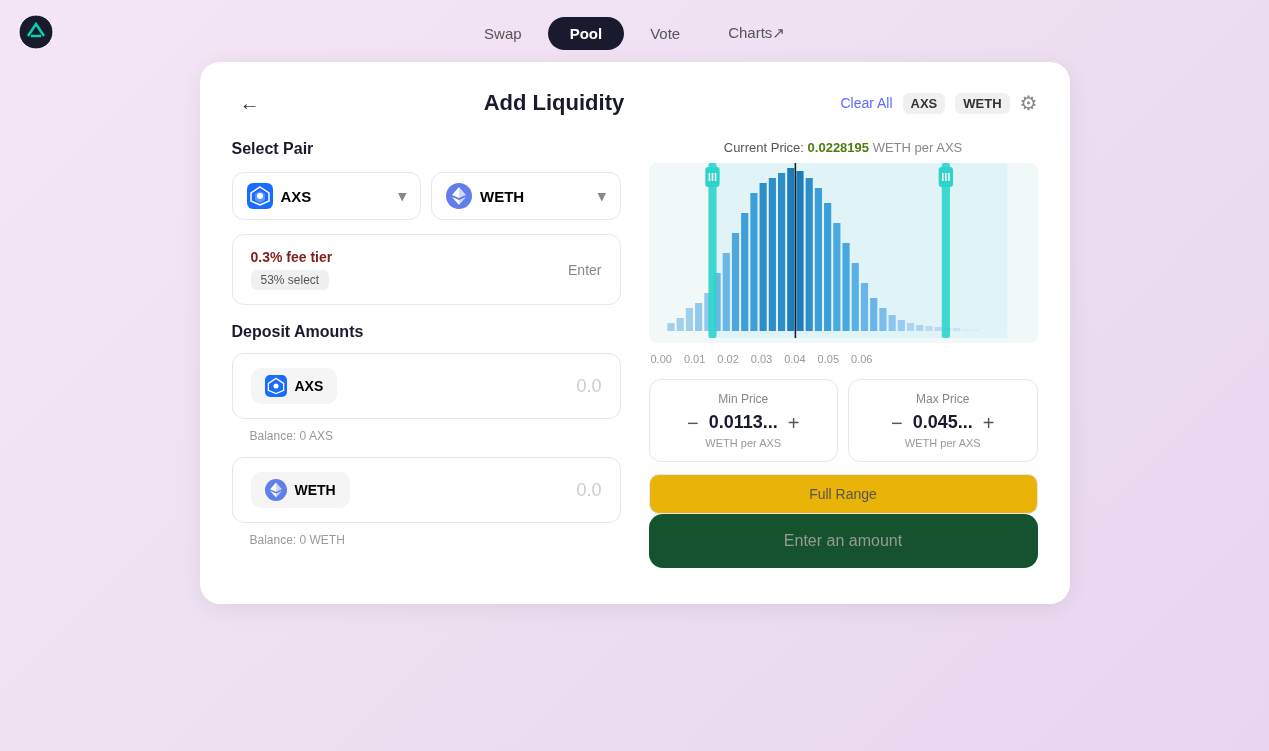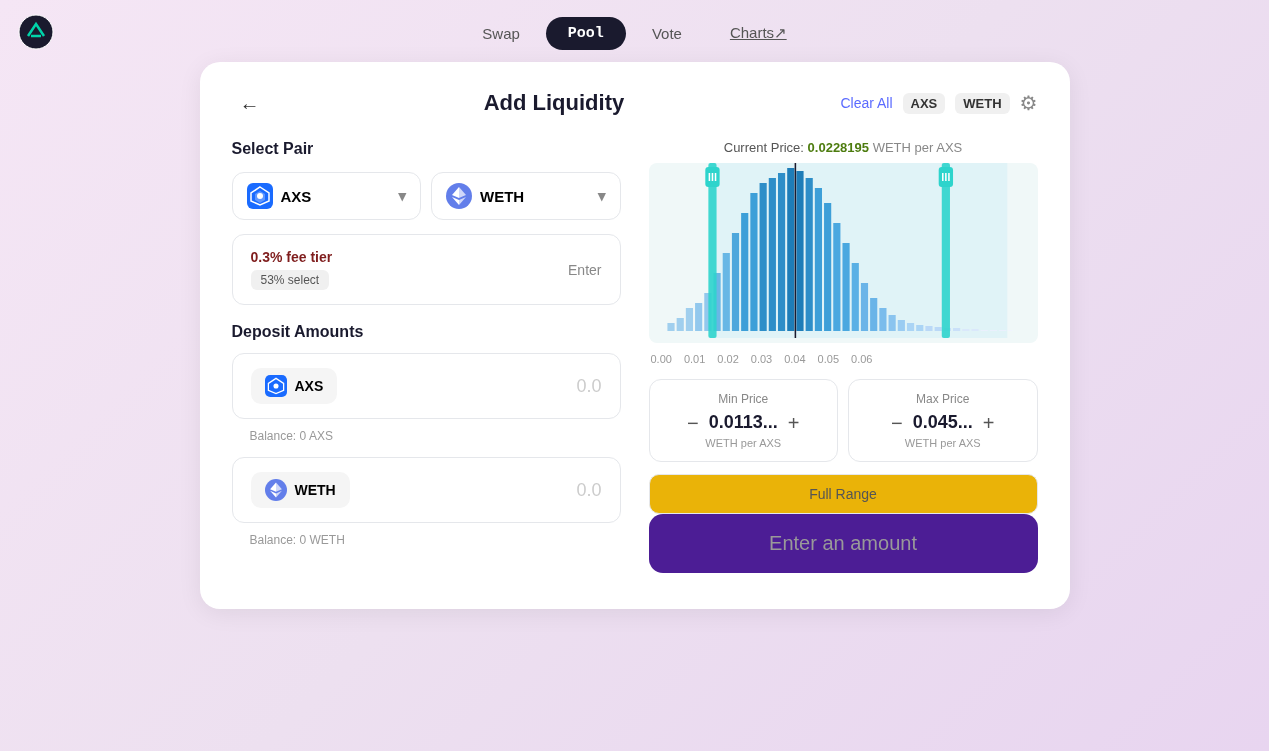--- a/index.html
+++ b/index.html
@@ -24,25 +24,23 @@
       cursor: pointer;
       font-size: 15px;
       font-weight: 500;
       background: transparent;
       color: #555;
     }
     .nav-btn.active {
       background: #1a1a2e;
       color: #fff;
       font-weight: 600;
-      font-family: Liberation Mono, monospace;
     }
     .nav-btn.charts {
       color: #555;
-      text-decoration: underline;
     }
     .logo {
       position: absolute;
       top: 14px;
       left: 18px;
       width: 36px;
       height: 36px;
     }
     .main-card {
       background: #fff;
@@ -302,25 +300,25 @@
       border-radius: 10px;
       padding: 11px;
       background: #eab308;
       font-size: 14px;
       color: #555;
       cursor: pointer;
       margin-bottom: 0;
     }
     .enter-amount-btn {
       width: 100%;
-      background: #4c1d95;
+      background: #14532d;
       border: none;
       border-radius: 14px;
       padding: 18px;
-      font-size: 20px;
+      font-size: 16px;
       color: #999;
       cursor: not-allowed;
       font-weight: 500;
     }
   </style>
 </head>
 <body>
 
 <div class="logo">
   <svg width="36" height="36" viewBox="0 0 36 36">

